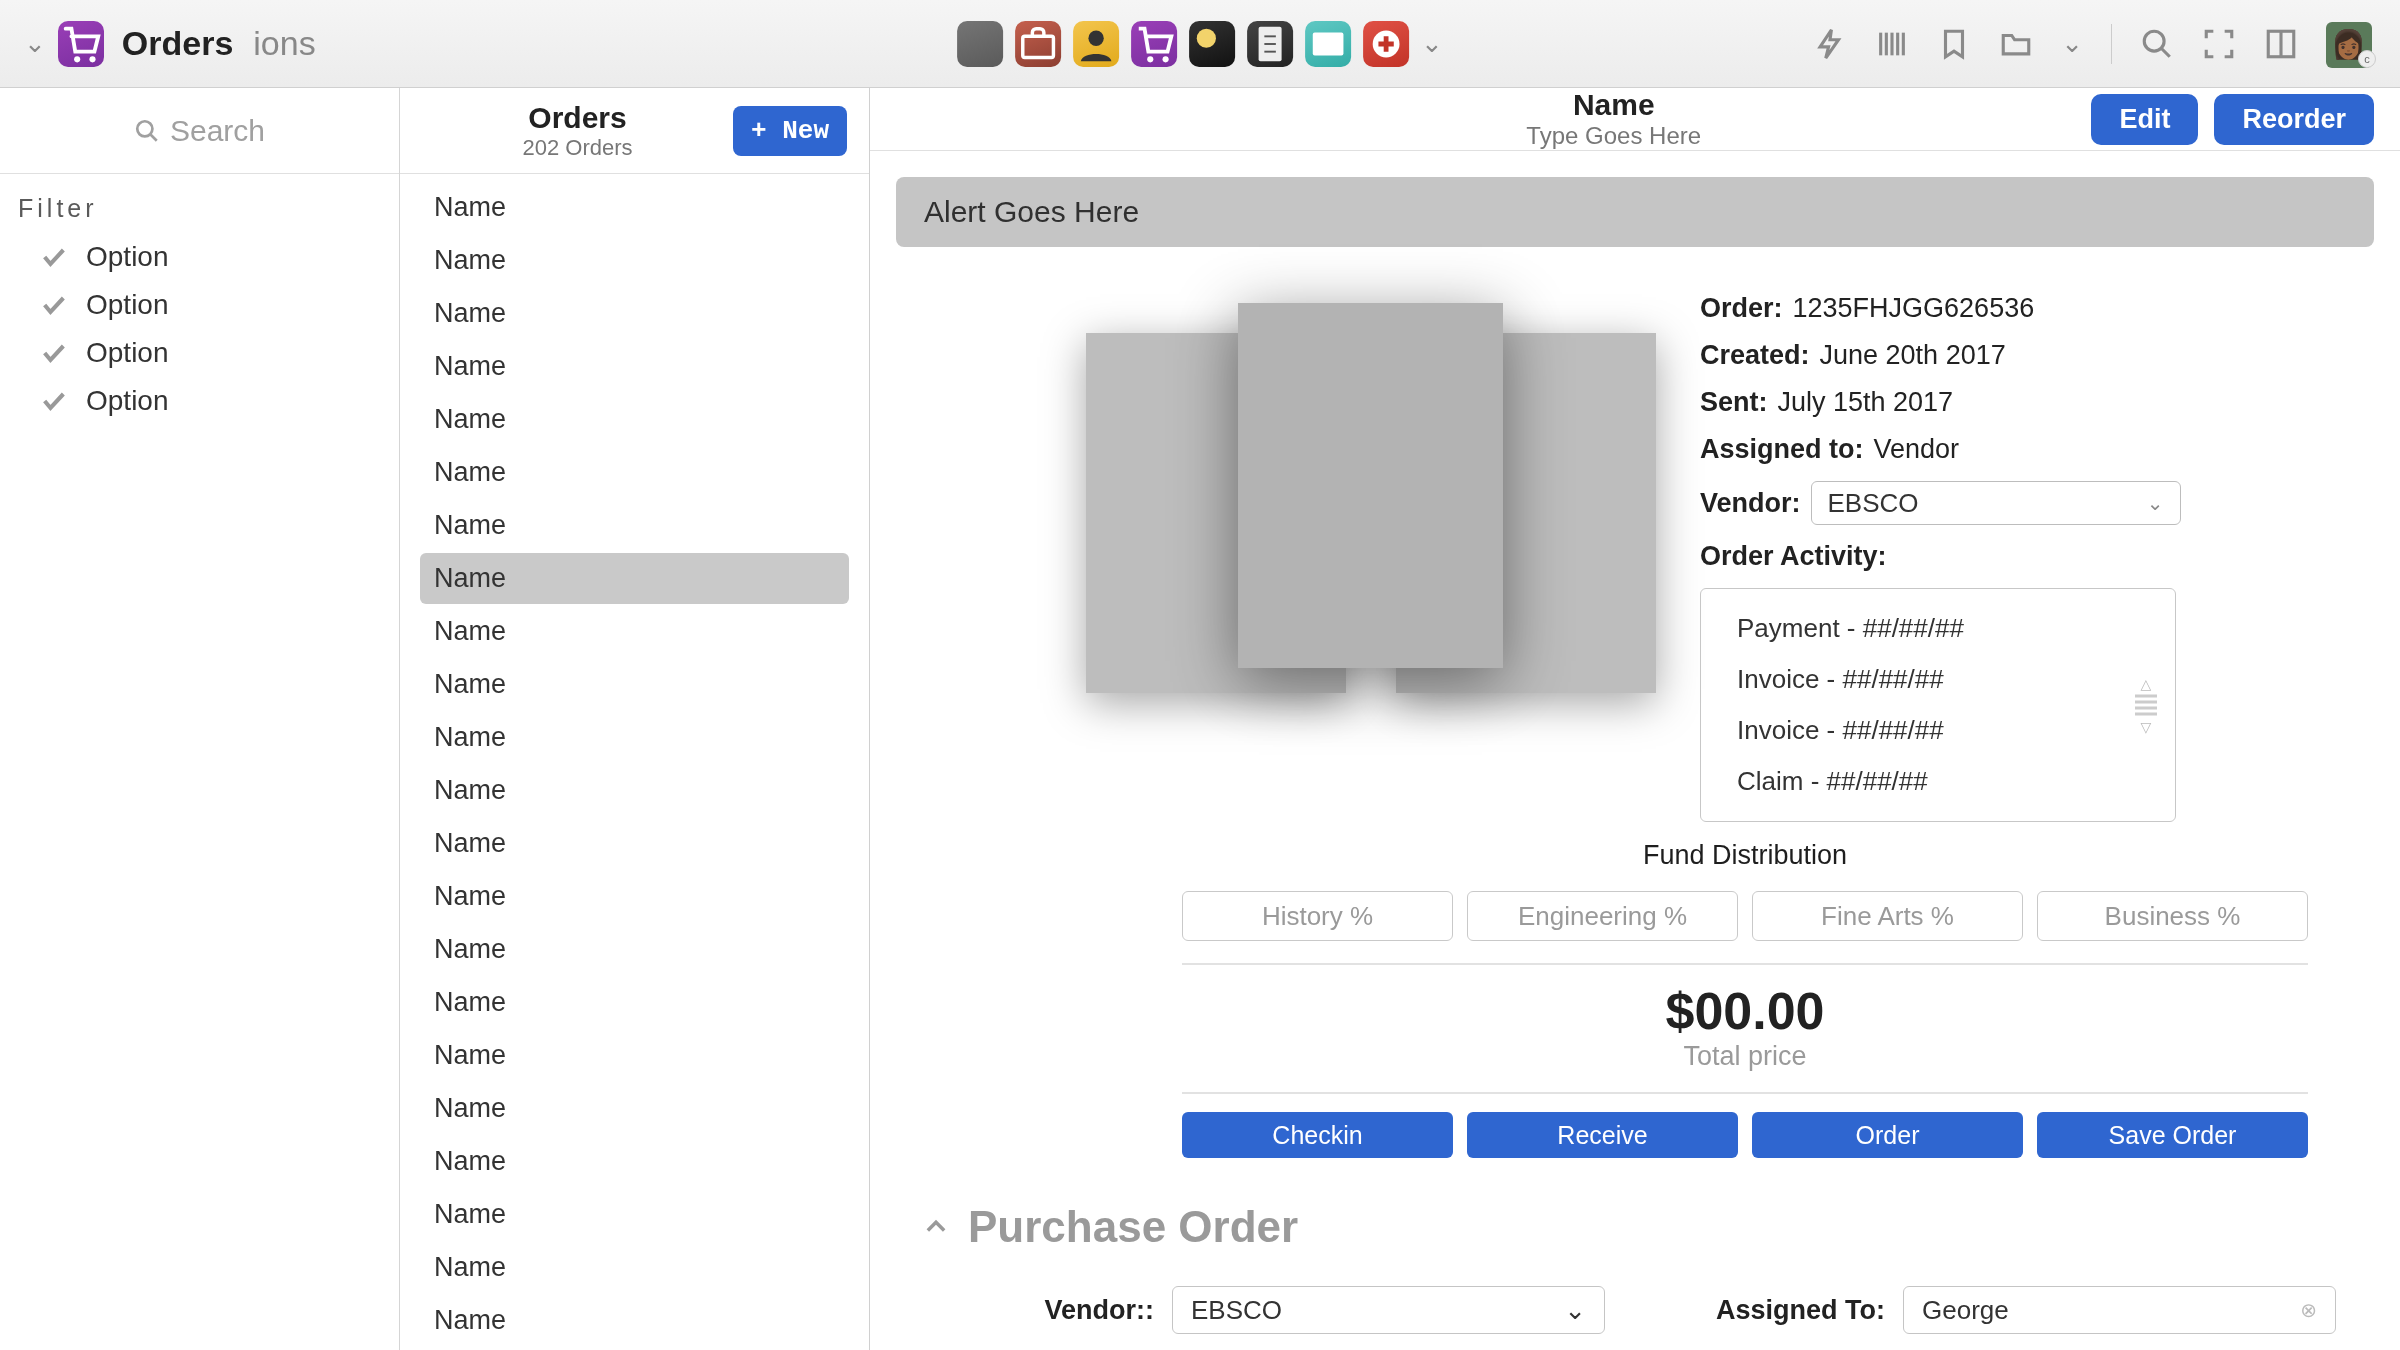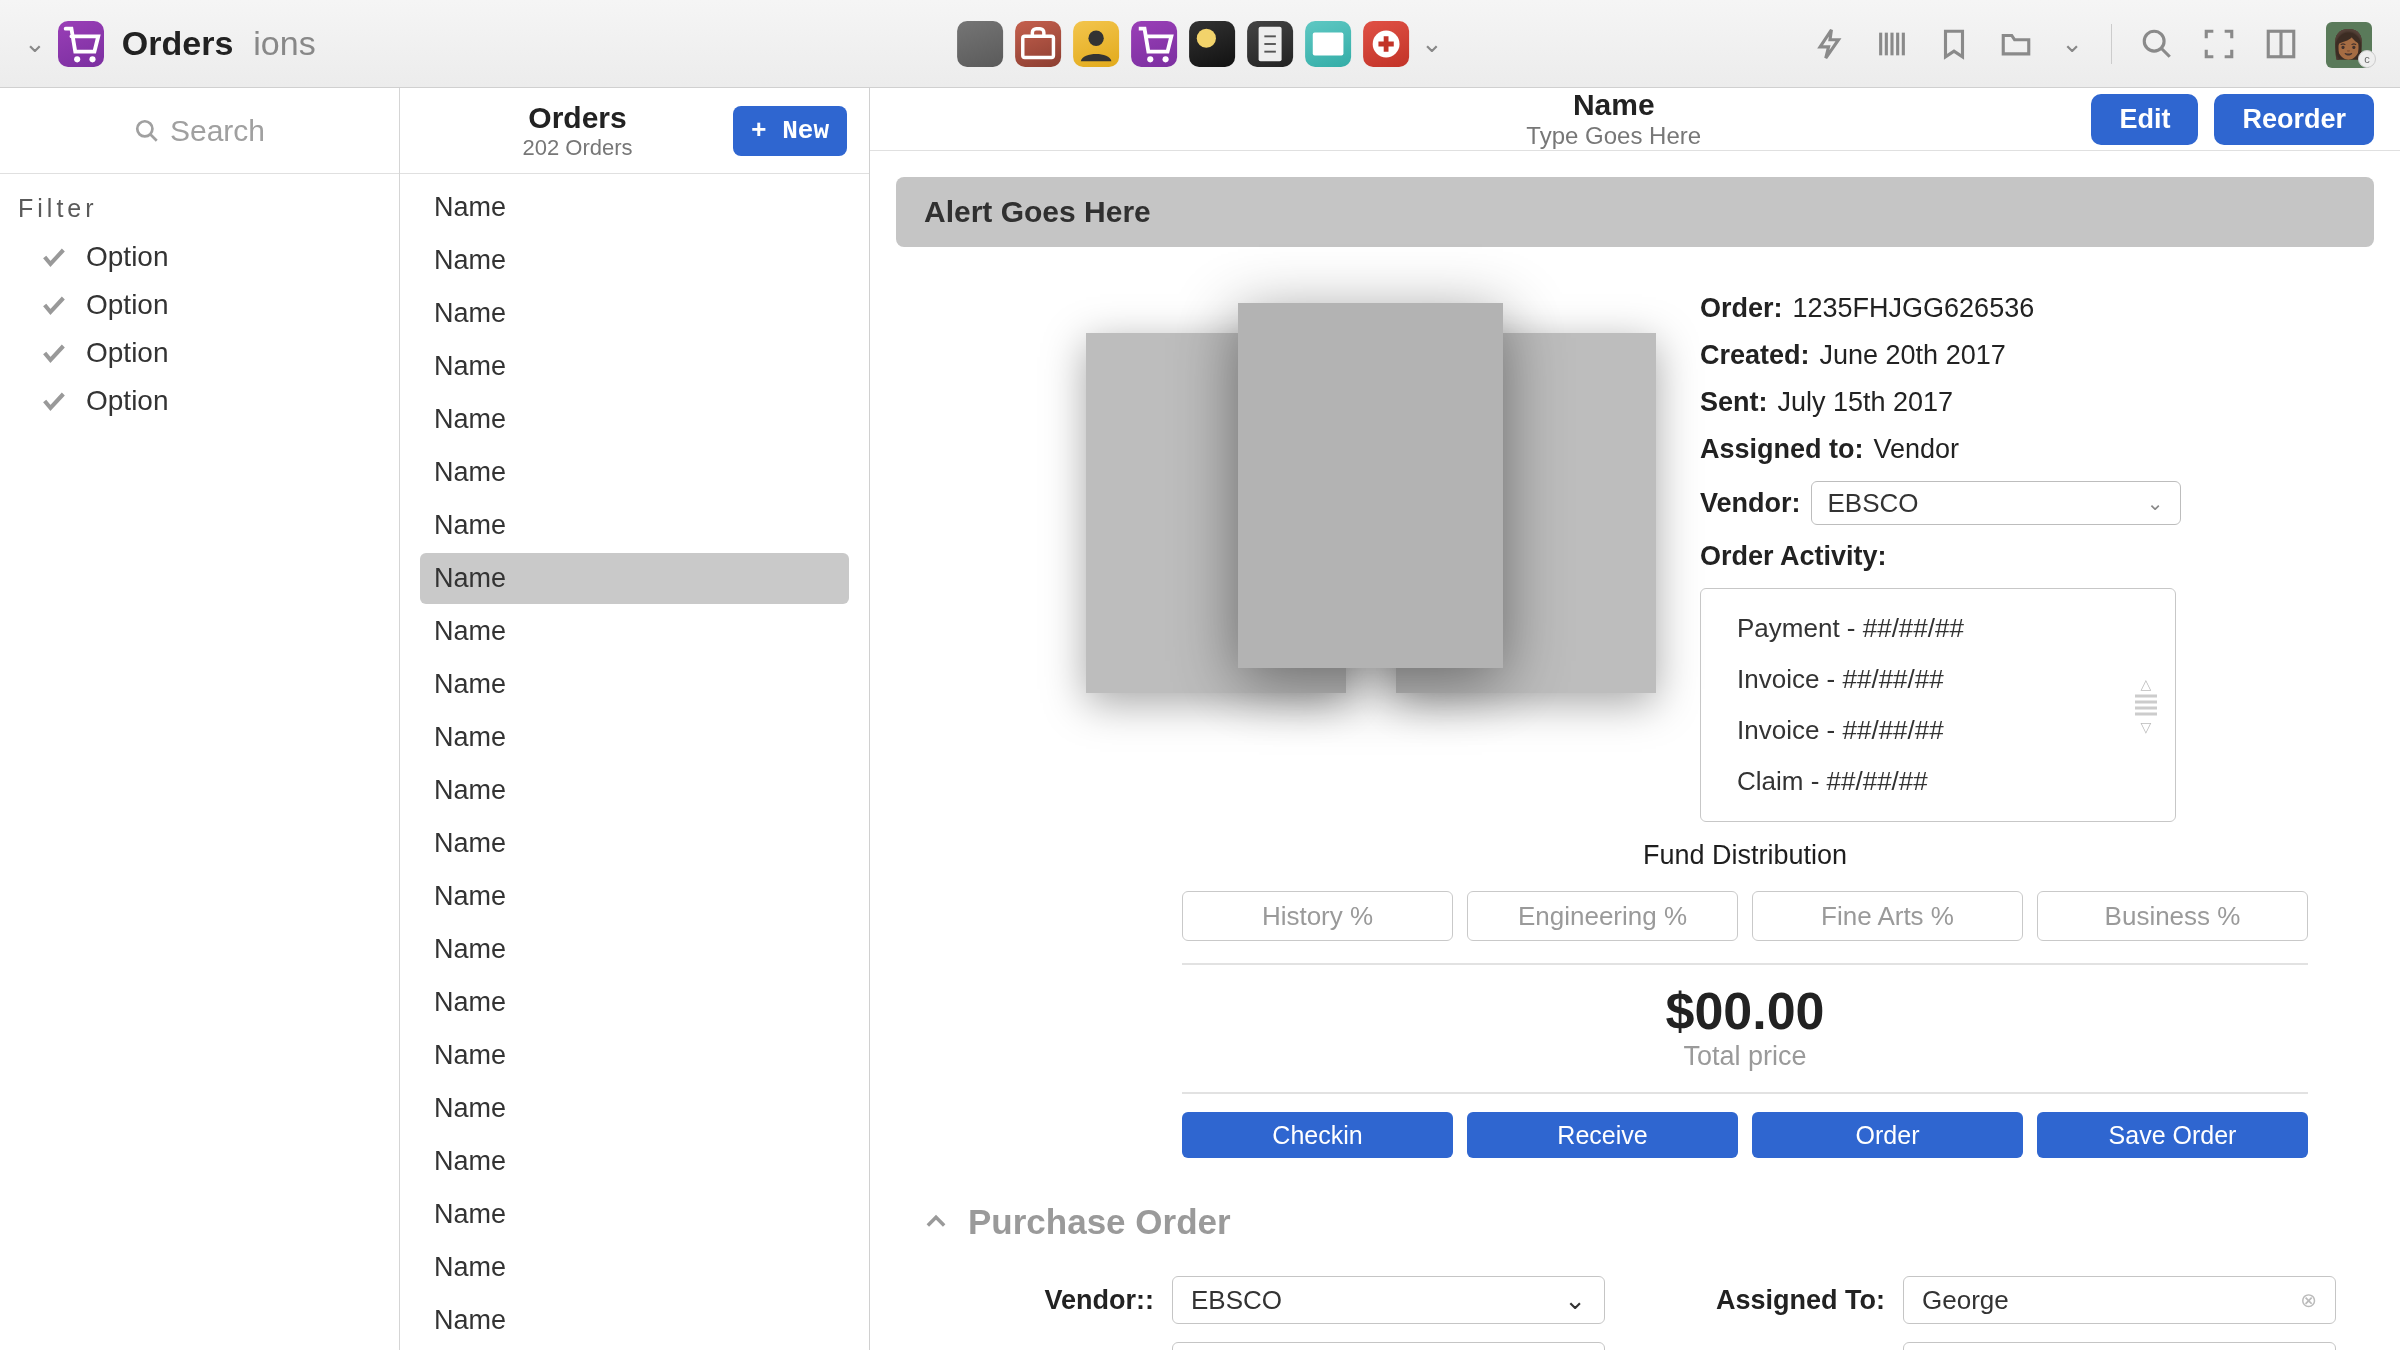--- a/index.html
+++ b/index.html
@@ -51,21 +51,21 @@
 
 
 .detail-panel { flex:1; display:flex; flex-direction:column; overflow-y:auto; }
 .detail-header { height: 86px; border-bottom:1px solid #e0e0e0; display:flex; align-items:center; padding: 0 26px; }
 .detail-header-center { flex:1; text-align:center; }
 .detail-title { font-size:30px; font-weight:700; color:#222; }
 .detail-sub { font-size:24px; color:#777; }
 .detail-actions { display:flex; gap:16px; }
 .pill-btn { background:#2f66d0; color:#fff; font-size:27px; font-weight:700; padding: 10px 28px; border-radius:10px; border:none; cursor:pointer; }
 
-.alert-bar { margin: 26px 26px 0; background:#c5c5c5; border-radius:8px; padding: 18px 28px; font-size:30px; font-weight:700; color:#303030; }
+.alert-bar { margin: 26px 26px 0; background:#c5c5c5; border-radius:8px; padding: 18px 28px; font-size:30px; font-weight:400; color:#303030; }
 
 .summary-row { display:flex; padding: 46px 52px 10px; gap: 44px; }
 .thumb-stack { position:relative; width: 570px; height: 420px; display:flex; align-items:center; justify-content:center; }
 .thumb { position:absolute; background:#b7b7b7; box-shadow: 0 14px 60px rgba(0,0,0,0.45); }
 .thumb.back-l { width:260px; height:360px; left:0; top:40px; background:#bdbdbd; box-shadow: 0 10px 40px rgba(0,0,0,0.35); }
 .thumb.back-r { width:260px; height:360px; right:0; top:40px; background:#bdbdbd; box-shadow: 0 10px 40px rgba(0,0,0,0.35); }
 .thumb.front { width:265px; height:365px; left:152px; top:10px; background:#b3b3b3; z-index:2; }
 
 .meta { flex:1; min-width:440px; }
 .meta-row { font-size:27px; color:#222; margin-bottom: 16px; display:flex; align-items:center; gap:10px; }
@@ -86,21 +86,21 @@
 
 .price-block { text-align:center; padding: 16px 0 20px; border-bottom:2px solid #e2e2e2; }
 .price-val { font-size:52px; font-weight:700; color:#222; }
 .price-lbl { font-size:27px; color:#9a9a9a; }
 
 .action-row { display:flex; gap:14px; padding: 18px 0 0; }
 .action-btn { flex:1; height:46px; background:#2f66d0; color:#fff; font-size:25px; border:none; border-radius:6px; cursor:pointer; }
 
 .section-header { display:flex; align-items:center; gap:18px; padding: 44px 52px 14px; }
 .section-header svg { width:28px; height:28px; stroke:#9a9a9a; fill:none; stroke-width:3; }
-.section-title { font-size:35px; font-weight:700; color:#9a9a9a; }
+.section-title { font-size:44px; font-weight:700; color:#9a9a9a; }
 .section-divider { height:1px; background:#d6d6d6; margin: 0 52px 20px; }
 
 .form-grid { display:grid; grid-template-columns: 1fr 1fr; gap: 18px 60px; padding: 0 64px; }
 .form-row { display:flex; align-items:center; gap:18px; }
 .form-label { width: 220px; text-align:right; font-size:27px; font-weight:700; color:#222; }
 .form-input { flex:1; height:48px; border:1px solid #c5c5c5; border-radius:6px; padding: 0 18px; font-size:26px; color:#333; display:flex; align-items:center; justify-content:space-between; background:#fff; }
 .form-input .clr { color:#bbb; font-size:20px; }
 </style>
 </head>
 <body>

